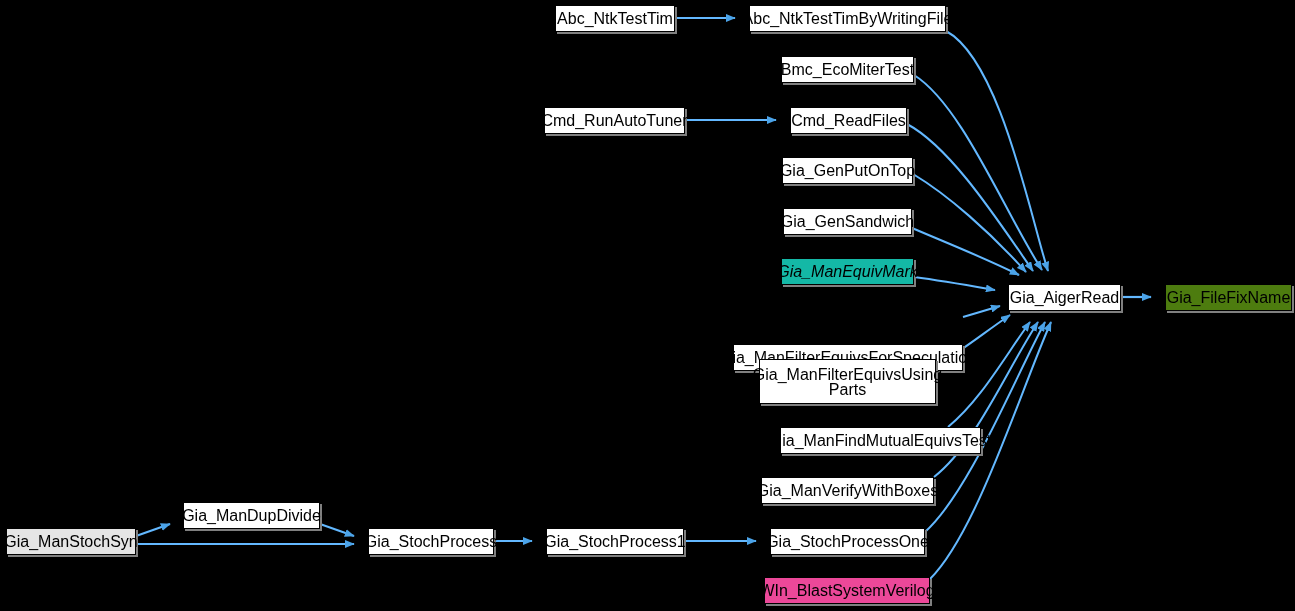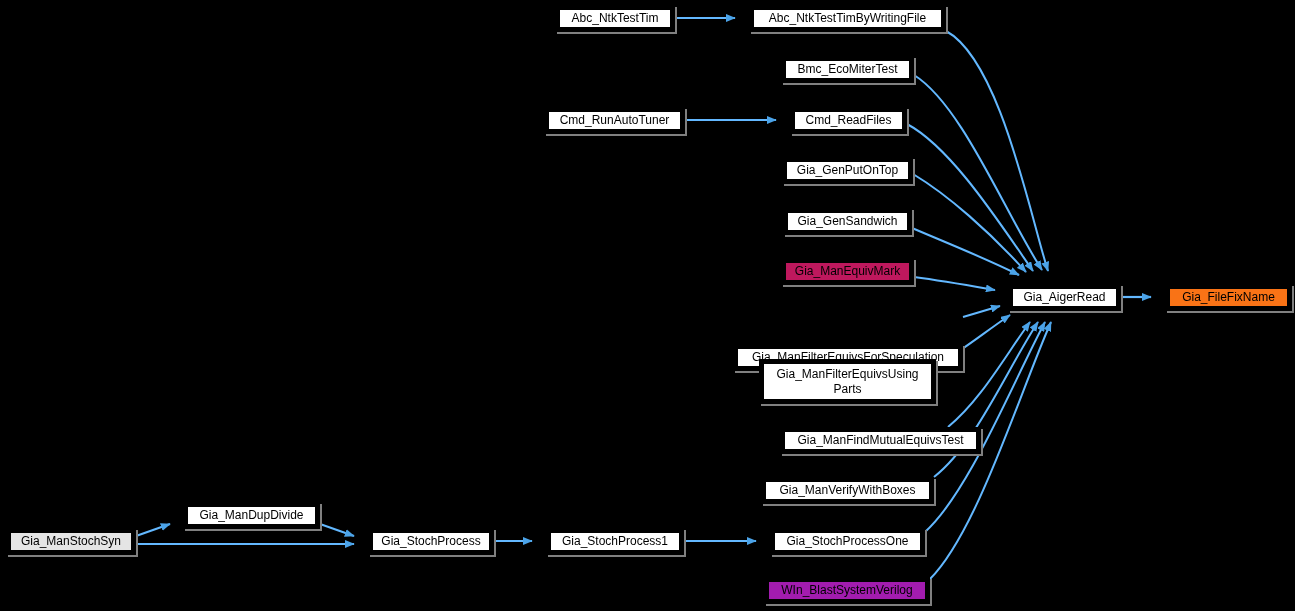--- a/index.html
+++ b/index.html
@@ -22,29 +22,29 @@
     left: 0;
     top: 0;
     width: 1295px;
     height: 611px;
     display: block;
   }
   .node-box {
     position: absolute;
     box-sizing: border-box;
     background: #ffffff;
-    border: 5px solid #c2410c;
+    border: 1px solid #c2410c;
     box-shadow: 2px 2px 0 0 #808080;
     display: flex;
     align-items: center;
     justify-content: center;
     text-align: center;
     color: #000000;
     font-family: "Liberation Sans", sans-serif;
-    font-size: 12px;
+    font-size: 16px;
     line-height: 15px;
     letter-spacing: 0px;
     white-space: pre-line;
     user-select: none;
   }
   .node-box.highlight {
     background: #bfbfbf;
   }
   .node-label {
     display: block;
@@ -85,28 +85,28 @@
       </g>
   </svg>
   <div id="node-layer">
       <div class="node-box" style="left: 555px; top: 5px; width: 120px; height: 27px; background: rgb(255, 255, 255); border-color: rgb(0, 0, 0); box-shadow: rgb(128, 128, 128) 2px 2px 0px 0px;"><span class="node-label">Abc_NtkTestTim</span></div>
       <div class="node-box" style="left: 749px; top: 5px; width: 197px; height: 27px; background: rgb(255, 255, 255); border-color: rgb(0, 0, 0); box-shadow: rgb(128, 128, 128) 2px 2px 0px 0px;"><span class="node-label">Abc_NtkTestTimByWritingFile</span></div>
       <div class="node-box" style="left: 781px; top: 56px; width: 133px; height: 27px; background: rgb(255, 255, 255); border-color: rgb(0, 0, 0); box-shadow: rgb(128, 128, 128) 2px 2px 0px 0px;"><span class="node-label">Bmc_EcoMiterTest</span></div>
       <div class="node-box" style="left: 544px; top: 107px; width: 141px; height: 27px; background: rgb(255, 255, 255); border-color: rgb(0, 0, 0); box-shadow: rgb(128, 128, 128) 2px 2px 0px 0px;"><span class="node-label">Cmd_RunAutoTuner</span></div>
       <div class="node-box" style="left: 790px; top: 107px; width: 117px; height: 27px; background: rgb(255, 255, 255); border-color: rgb(0, 0, 0); box-shadow: rgb(128, 128, 128) 2px 2px 0px 0px;"><span class="node-label">Cmd_ReadFiles</span></div>
       <div class="node-box" style="left: 782px; top: 157px; width: 131px; height: 27px; background: rgb(255, 255, 255); border-color: rgb(0, 0, 0); box-shadow: rgb(128, 128, 128) 2px 2px 0px 0px;"><span class="node-label">Gia_GenPutOnTop</span></div>
       <div class="node-box" style="left: 783px; top: 208px; width: 129px; height: 27px; background: rgb(255, 255, 255); border-color: rgb(0, 0, 0); box-shadow: rgb(128, 128, 128) 2px 2px 0px 0px;"><span class="node-label">Gia_GenSandwich</span></div>
-      <div class="node-box" style="left: 781px; top: 258px; width: 133px; height: 27px; background: #be185d; border-color: rgb(0, 0, 0); box-shadow: rgb(128, 128, 128) 2px 2px 0px 0px;"><span class="node-label">Gia_ManEquivMark</span></div>
+      <div class="node-box" style="left: 781px; top: 258px; width: 133px; height: 27px; background: #14b8a6; border-color: rgb(0, 0, 0); box-shadow: rgb(128, 128, 128) 2px 2px 0px 0px; font-style: italic;"><span class="node-label">Gia_ManEquivMark</span></div>
       <div class="node-box" style="left: 733px; top: 309px; width: 230px; height: 27px; background: rgb(255, 255, 255); border-color: rgb(0, 0, 0); box-shadow: rgb(128, 128, 128) 2px 2px 0px 0px; margin-top: 35px;"><span class="node-label">Gia_ManFilterEquivsForSpeculation</span></div>
       <div class="node-box" style="left: 759px; top: 359px; width: 177px; height: 45px; background: rgb(255, 255, 255); border-color: rgb(0, 0, 0); box-shadow: rgb(128, 128, 128) 2px 2px 0px 0px;"><span class="node-label">Gia_ManFilterEquivsUsing
 Parts</span></div>
       <div class="node-box" style="left: 780px; top: 427px; width: 201px; height: 27px; background: rgb(255, 255, 255); border-color: rgb(0, 0, 0); box-shadow: rgb(128, 128, 128) 2px 2px 0px 0px;"><span class="node-label">Gia_ManFindMutualEquivsTest</span></div>
       <div class="node-box" style="left: 761px; top: 477px; width: 173px; height: 27px; background: rgb(255, 255, 255); border-color: rgb(0, 0, 0); box-shadow: rgb(128, 128, 128) 2px 2px 0px 0px;"><span class="node-label">Gia_ManVerifyWithBoxes</span></div>
       <div class="node-box" style="left: 770px; top: 528px; width: 155px; height: 27px; background: rgb(255, 255, 255); border-color: rgb(0, 0, 0); box-shadow: rgb(128, 128, 128) 2px 2px 0px 0px;"><span class="node-label">Gia_StochProcessOne</span></div>
-      <div class="node-box" style="left: 764px; top: 577px; width: 166px; height: 27px; background: #a21caf; border-color: rgb(0, 0, 0); box-shadow: rgb(128, 128, 128) 2px 2px 0px 0px;"><span class="node-label">WIn_BlastSystemVerilog</span></div>
+      <div class="node-box" style="left: 764px; top: 577px; width: 166px; height: 27px; background: #ec4899; border-color: rgb(0, 0, 0); box-shadow: rgb(128, 128, 128) 2px 2px 0px 0px;"><span class="node-label">WIn_BlastSystemVerilog</span></div>
       <div class="node-box" style="left: 6px; top: 528px; width: 130px; height: 27px; background: #e5e5e5; border-color: rgb(0, 0, 0); box-shadow: rgb(128, 128, 128) 2px 2px 0px 0px;"><span class="node-label">Gia_ManStochSyn</span></div>
       <div class="node-box" style="left: 183px; top: 502px; width: 137px; height: 27px; background: rgb(255, 255, 255); border-color: rgb(0, 0, 0); box-shadow: rgb(128, 128, 128) 2px 2px 0px 0px;"><span class="node-label">Gia_ManDupDivide</span></div>
       <div class="node-box" style="left: 368px; top: 528px; width: 126px; height: 27px; background: rgb(255, 255, 255); border-color: rgb(0, 0, 0); box-shadow: rgb(128, 128, 128) 2px 2px 0px 0px;"><span class="node-label">Gia_StochProcess</span></div>
       <div class="node-box" style="left: 546px; top: 528px; width: 138px; height: 27px; background: rgb(255, 255, 255); border-color: rgb(0, 0, 0); box-shadow: rgb(128, 128, 128) 2px 2px 0px 0px;"><span class="node-label">Gia_StochProcess1</span></div>
       <div class="node-box" style="left: 1008px; top: 284px; width: 113px; height: 27px; background: rgb(255, 255, 255); border-color: rgb(0, 0, 0); box-shadow: rgb(128, 128, 128) 2px 2px 0px 0px; align-items: center;"><span class="node-label">Gia_AigerRead</span></div>
-      <div class="node-box highlight" style="left: 1165px; top: 284px; width: 127px; height: 27px; background: #f97316; border-color: rgb(0, 0, 0); box-shadow: rgb(128, 128, 128) 2px 2px 0px 0px;"><span class="node-label">Gia_FileFixName</span></div>
+      <div class="node-box highlight" style="left: 1165px; top: 284px; width: 127px; height: 27px; background: #4d7c0f; border-color: rgb(0, 0, 0); box-shadow: rgb(128, 128, 128) 2px 2px 0px 0px;"><span class="node-label">Gia_FileFixName</span></div>
     </div>
 </div>
 
 </body></html>

